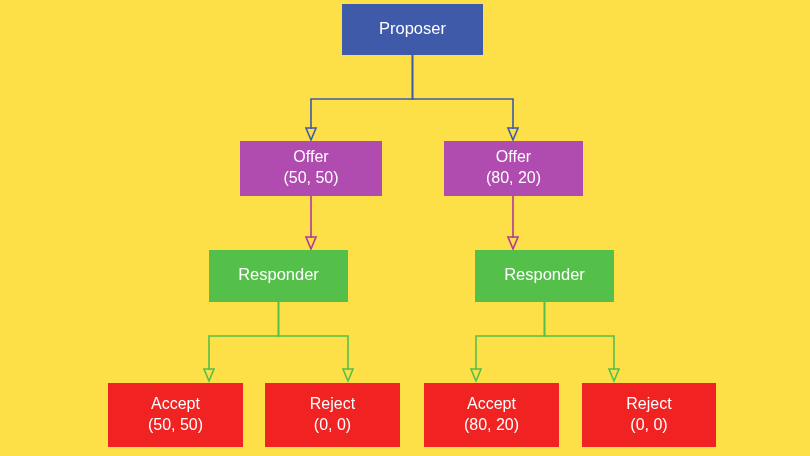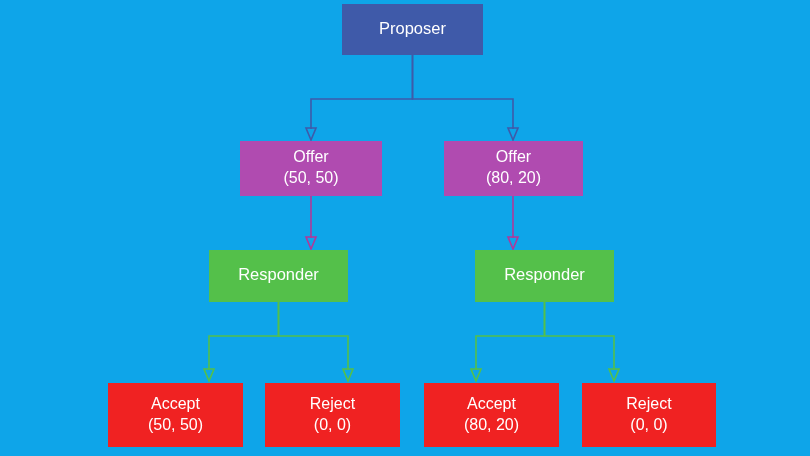--- a/index.html
+++ b/index.html
@@ -10,21 +10,21 @@
   body {
     width: 810px;
     height: 456px;
     font-family: "Liberation Sans", sans-serif;
     overflow: hidden;
   }
   #diagram-root {
     position: relative;
     width: 810px;
     height: 456px;
-    background: #0ea5e9;
+    background: #fde047;
   }
   svg.tree-canvas {
     position: absolute;
     top: 0;
     left: 0;
     width: 810px;
     height: 456px;
     display: block;
   }
   .node-rect {

